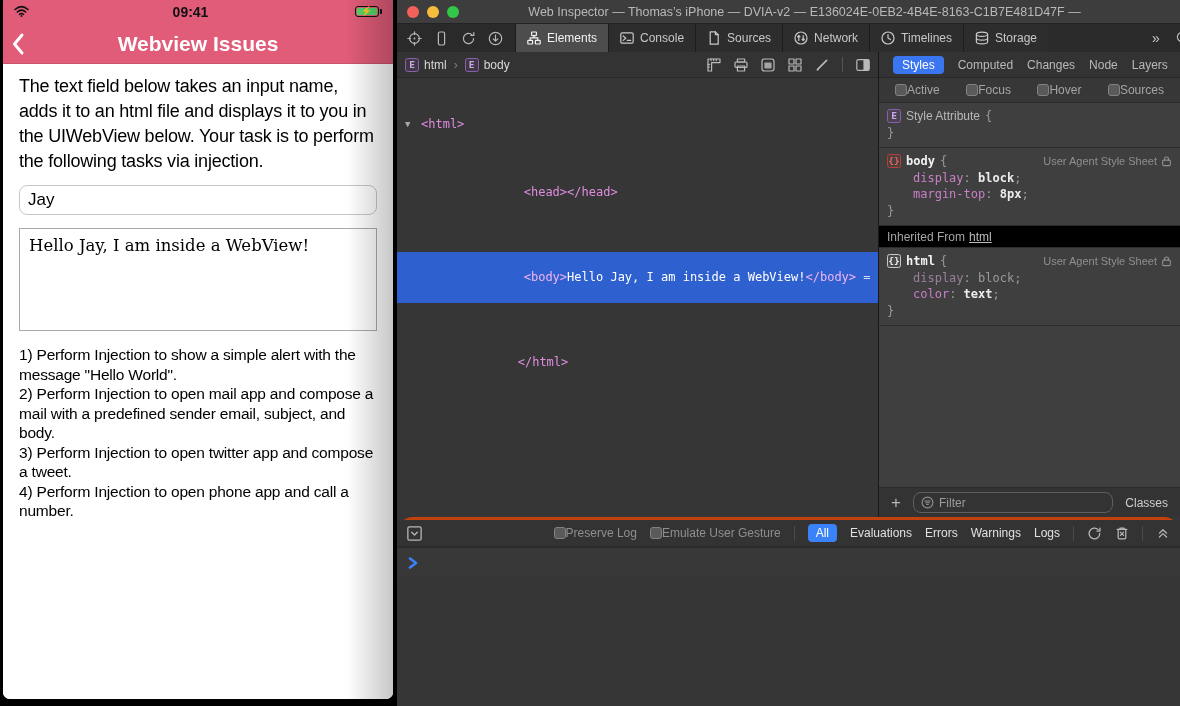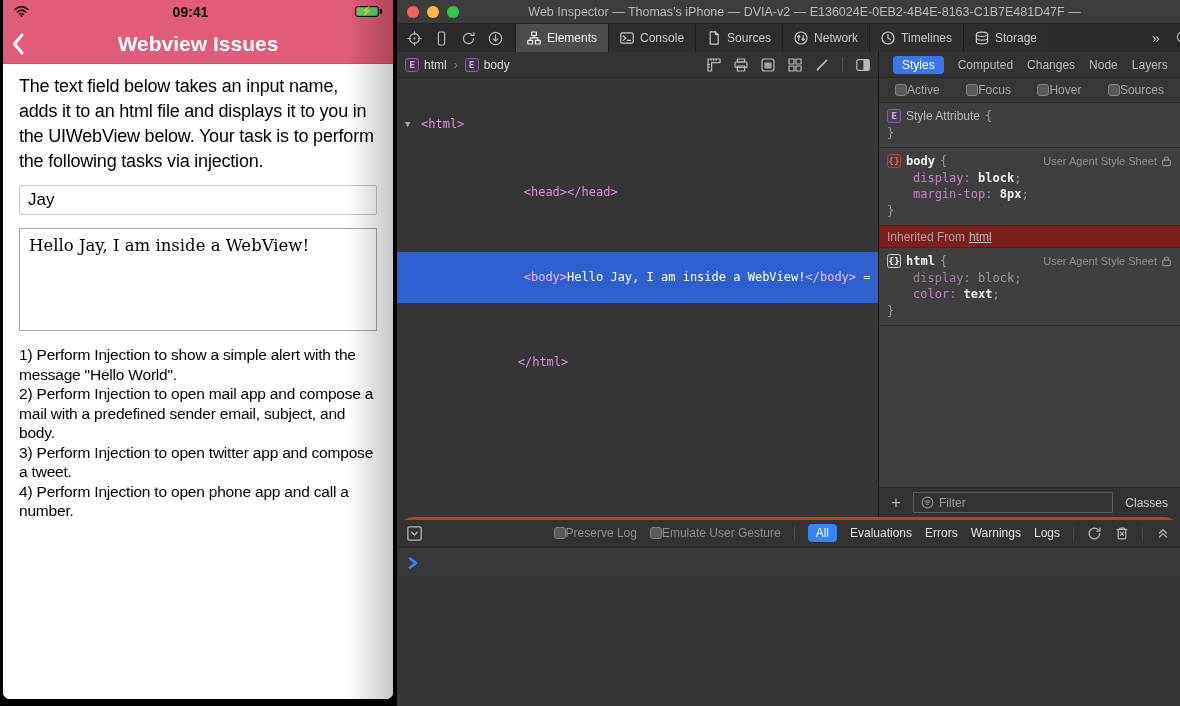--- a/index.html
+++ b/index.html
@@ -26,21 +26,21 @@
   .batt-bolt { position:absolute; inset:0; display:flex; align-items:center; justify-content:center;
     font-size:9px; line-height:1; color:#111; }
   .navbar { height:41px; background:#e05c78; position:relative; display:flex;
     align-items:center; flex:0 0 41px; box-shadow:inset 0 -1px 0 rgba(0,0,0,0.10); }
   .back-btn { position:absolute; left:8px; top:8px; width:20px; height:26px; display:flex;
     align-items:center; cursor:pointer; }
   .nav-title { width:100%; text-align:center; color:#ffffff; font-size:21px; font-weight:bold; }
   .phone-content { flex:1; background:#fff; padding:10px 16px 0 16px; color:#000; }
   .desc { font-size:18px; line-height:25px; letter-spacing:-0.2px; }
   .name-input { display:block; width:100%; height:30px; margin-top:11px; border:1px solid #c7c7c7;
-    border-radius:2px; padding:0 8px; font-size:17px; font-family:"Liberation Sans",sans-serif;
+    border-radius:8px; padding:0 8px; font-size:17px; font-family:"Liberation Sans",sans-serif;
     color:#000; background:#fff; outline:none; }
   .webview { margin-top:13px; height:103px; border:1px solid #aaa; background:#fff;
     padding:7px 9px; }
   .webview-text { font-family:"DejaVu Serif","Liberation Serif",serif; font-size:16.5px; }
   .tasks { margin-top:14px; font-size:15.5px; line-height:19.5px; letter-spacing:-0.2px; }
 
   
   .inspector { width:783px; height:706px; display:flex; flex-direction:column;
     background:#363636; color:#cfcfcf; font-size:12px; }
   .titlebar { height:24px; background:#3d3d3d; border-bottom:1px solid #232323; position:relative;
@@ -102,29 +102,29 @@
   .rule-head { display:flex; align-items:center; }
   .selector { color:#f2f2f2; font-weight:bold; }
   .sel-plain { color:#b9b9b9; font-family:"Liberation Sans",sans-serif; }
   .brace { color:#9a9a9a; margin-left:5px; }
   .brace-close { color:#9a9a9a; }
   .origin { margin-left:auto; display:flex; align-items:center; gap:4px; color:#8f8f8f;
     font-family:"Liberation Sans",sans-serif; font-size:11px; }
   .prop-line { padding-left:26px; }
   .prop { color:#c97fc7; } .punc { color:#9a9a9a; } .val { color:#ececec; font-weight:bold; }
   .prop-line.dim .prop { color:#9b7f9b; } .prop-line.dim .val { color:#9a9a9a; font-weight:normal; }
-  .inherited-head { height:22px; background:#7f1d1d; border-bottom:1px solid #2d2d2d; display:flex;
+  .inherited-head { height:22px; background:#000000; border-bottom:1px solid #2d2d2d; display:flex;
     align-items:center; padding:0 8px; color:#a5a5a5; flex:0 0 22px; }
   .inherited-link { color:#bdbdbd; text-decoration:underline; margin-left:4px; cursor:pointer; }
   .styles-fill { flex:1; background:#3f3f3f; }
   .filter-bar { height:30px; background:#333; border-top:1px solid #2a2a2a; display:flex;
     align-items:center; padding:0 8px; gap:8px; flex:0 0 30px; }
   .add-btn { color:#b5b5b5; font-size:17px; line-height:1; width:18px; text-align:center; cursor:pointer; }
   .filter-input { flex:1; display:flex; align-items:center; gap:5px; height:21px;
-    border:1px solid #5f5f5f; border-radius:1px; padding:0 7px; color:#9a9a9a; background:transparent; }
+    border:1px solid #5f5f5f; border-radius:8px; padding:0 7px; color:#9a9a9a; background:transparent; }
   .filter-input input { flex:1; background:transparent; border:none; outline:none; color:#ddd;
     font-size:12px; font-family:"Liberation Sans",sans-serif; }
   .filter-input input::placeholder { color:#9a9a9a; }
   .classes-btn { color:#cecece; padding:0 4px; cursor:pointer; }
 
   
   .console { flex:0 0 189px; display:flex; flex-direction:column; border-top:3px solid #c2410c;border-radius:16px; }
   .console-toolbar { height:27px; background:#333; border-bottom:1px solid #2a2a2a; display:flex;
     align-items:center; padding:0 10px; flex:0 0 27px; }
   .ct-right { margin-left:auto; display:flex; align-items:center; gap:13px; }

